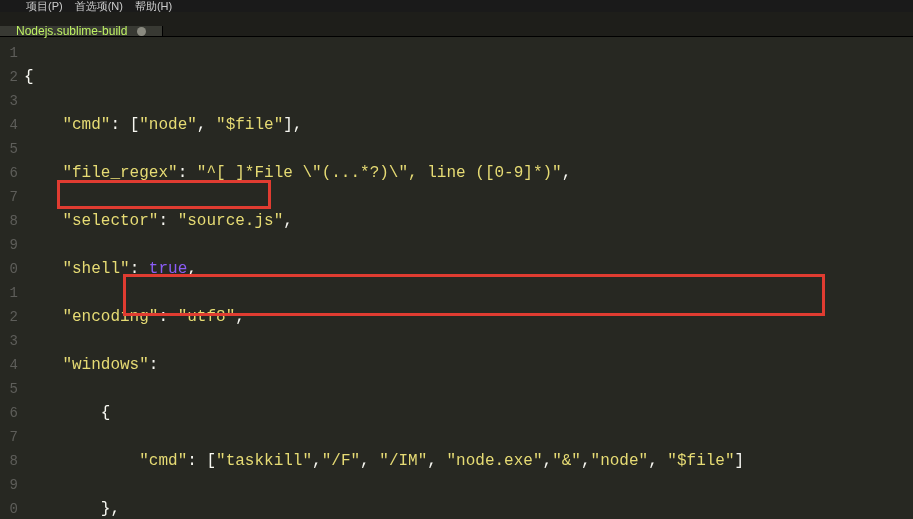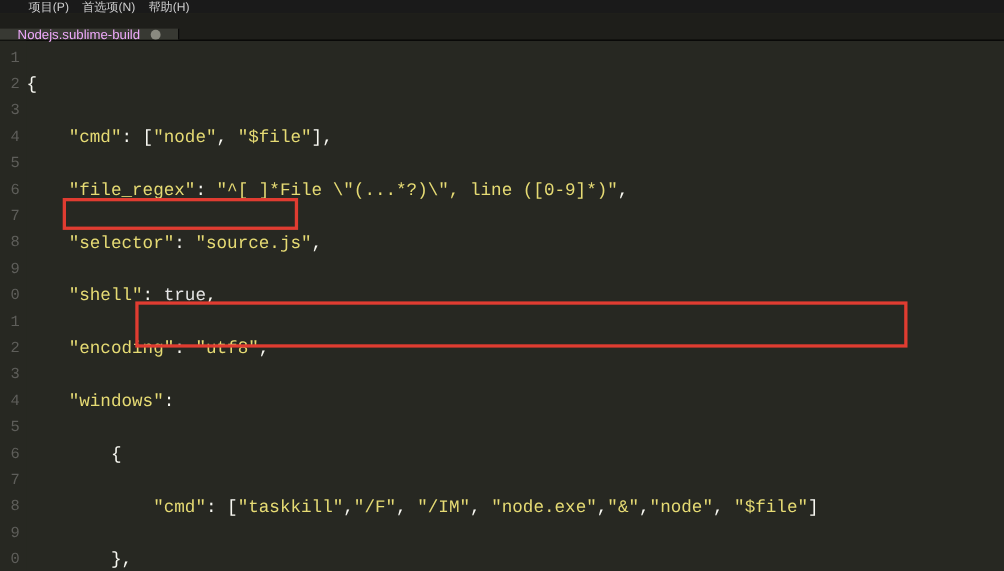--- a/index.html
+++ b/index.html
@@ -29,21 +29,21 @@
   background: #1e1e1a;
   display: flex;
   align-items: stretch;
   border-bottom: 1px solid #000;
 }
 .tab {
   display: flex;
   align-items: center;
   padding: 0 16px;
   background: #383933;
-  color: #f0abfc;
+  color: #bef264;
   font-size: 12px;
   font-family: sans-serif;
   border-right: 1px solid #000;
   gap: 10px;
   margin-top: 14px;
 }
 .tab .dot {
   width: 9px;
   height: 9px;
   border-radius: 50%;
@@ -72,21 +72,21 @@
   padding-top: 4px;
   font-size: 16px;
   line-height: 24px;
   white-space: pre;
   position: relative;
 }
 .code-line { height: 24px; }
 .p { color: #f8f8f2; } 
 .k { color: #e6db74; } 
 .s { color: #e6db74; } 
-.c { color: #e5e5e5; } 
+.c { color: #8b5cf6; } 
 .red-box {
   position: absolute;
   border: 3px solid #e03c31;
   pointer-events: none;
 }
 #hl1 { left: 57px; top: 143px; width: 214px; height: 29px; }
 #hl2 { left: 123px; top: 237px; width: 702px; height: 42px; }
 </style>
 </head>
 <body>

